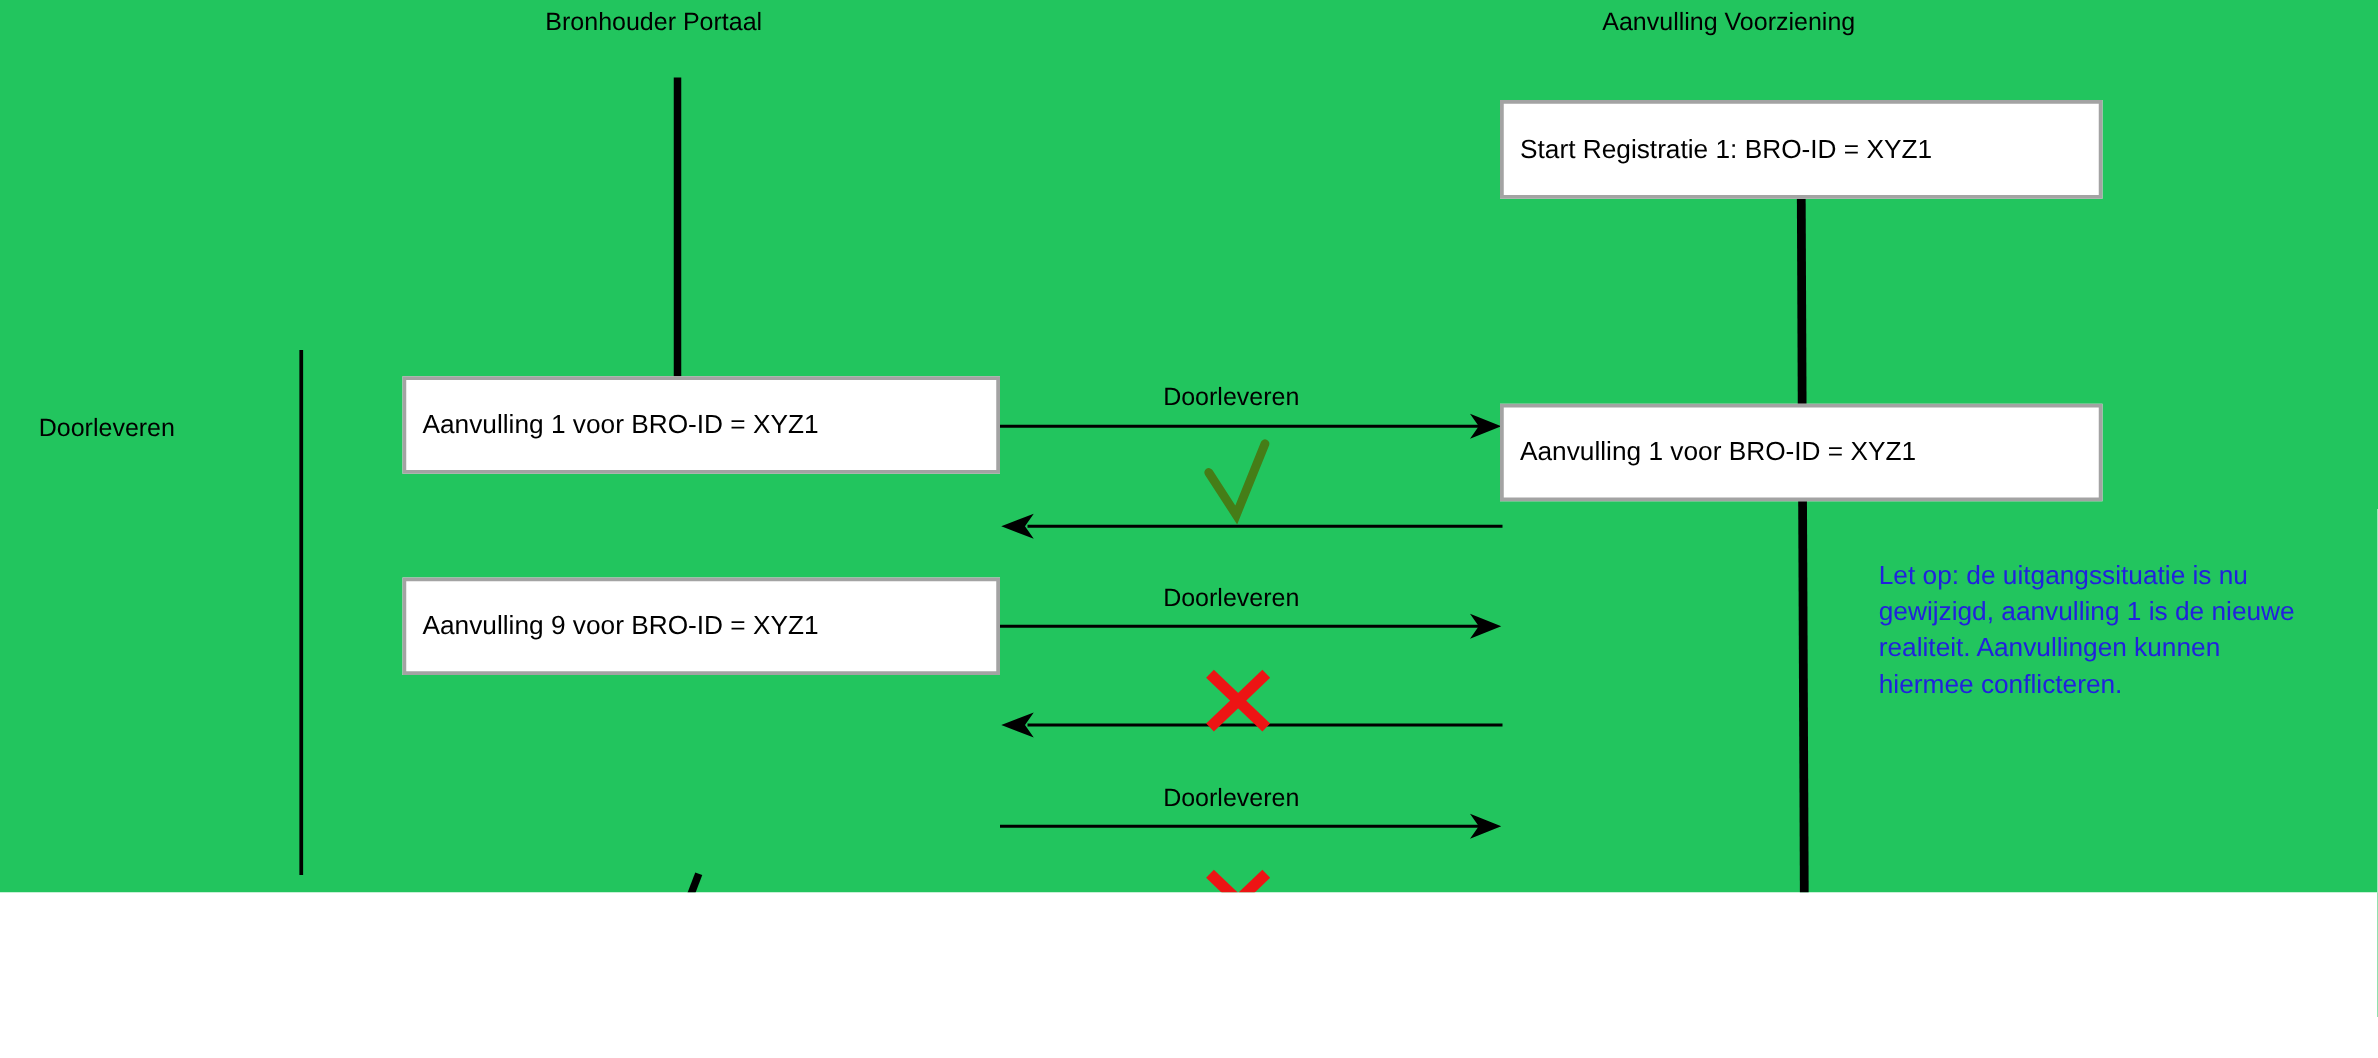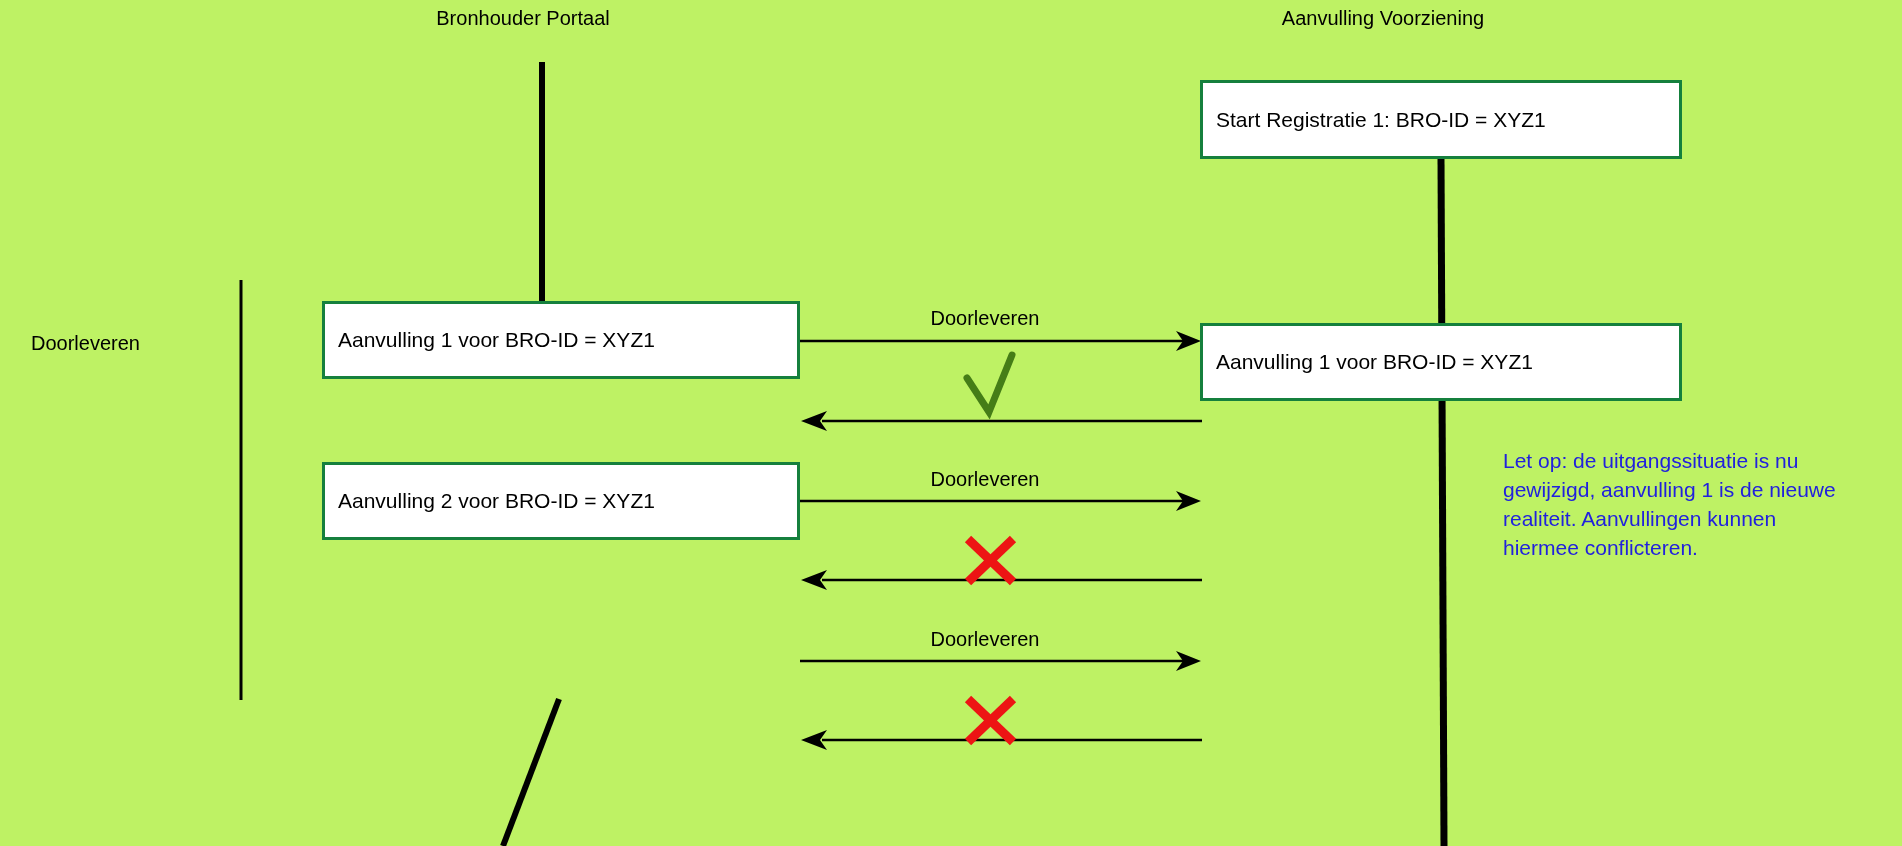--- a/index.html
+++ b/index.html
@@ -1,26 +1,26 @@
 <!DOCTYPE html>
 <html><head>
 <meta charset="utf-8">
 <style>
   html,body{margin:0;padding:0;background:#ffffff;}
   .stage{
-    position:relative;width:1902px;height:846px;background:#bef264;
+    position:relative;width:1902px;height:714px;background:#22c55e;
     font-family:"Liberation Sans","DejaVu Sans",sans-serif;color:#000;
     overflow:hidden;
   }
   .lines{position:absolute;left:0;top:0;width:1902px;height:846px;}
   .abs{position:absolute;}
   .actor-title{font-size:20px;text-align:center;width:320px;}
   .box{
     position:absolute;box-sizing:border-box;background:#ffffff;
-    border:3px solid #15803d;display:flex;align-items:center;
+    border:3px solid #a3a3a3;display:flex;align-items:center;
     padding-left:13px;font-size:21px;white-space:nowrap;
   }
   .arrow-label{font-size:20px;text-align:center;width:220px;}
   .side-label{font-size:20px;}
   .note{font-size:21px;line-height:29px;color:#2121dd;width:420px;}
 </style>
 </head>
 <body>
 
 <div class="stage">
@@ -79,21 +79,21 @@
     <span>Start Registratie 1: BRO-ID = XYZ1</span>
   </div>
   <div class="box" style="left:1200px;top:323px;width:482px;height:78px;">
     <span>Aanvulling 1 voor BRO-ID = XYZ1</span>
   </div>
 
   <div class="box" style="left:322px;top:301px;width:478px;height:78px;">
     <span>Aanvulling 1 voor BRO-ID = XYZ1</span>
   </div>
   <div class="box" style="left:322px;top:462px;width:478px;height:78px;">
-    <span>Aanvulling 2 voor BRO-ID = XYZ1</span>
+    <span>Aanvulling 9 voor BRO-ID = XYZ1</span>
   </div>
 
   <div class="abs arrow-label" style="left:875px;top:307px;">Doorleveren</div>
   <div class="abs arrow-label" style="left:875px;top:468px;">Doorleveren</div>
   <div class="abs arrow-label" style="left:875px;top:628px;">Doorleveren</div>
 
   <div class="abs note" style="left:1503px;top:446px;">
     <div>Let op: de uitgangssituatie is nu</div>
     <div>gewijzigd, aanvulling 1 is de nieuwe</div>
     <div>realiteit. Aanvullingen kunnen</div>

